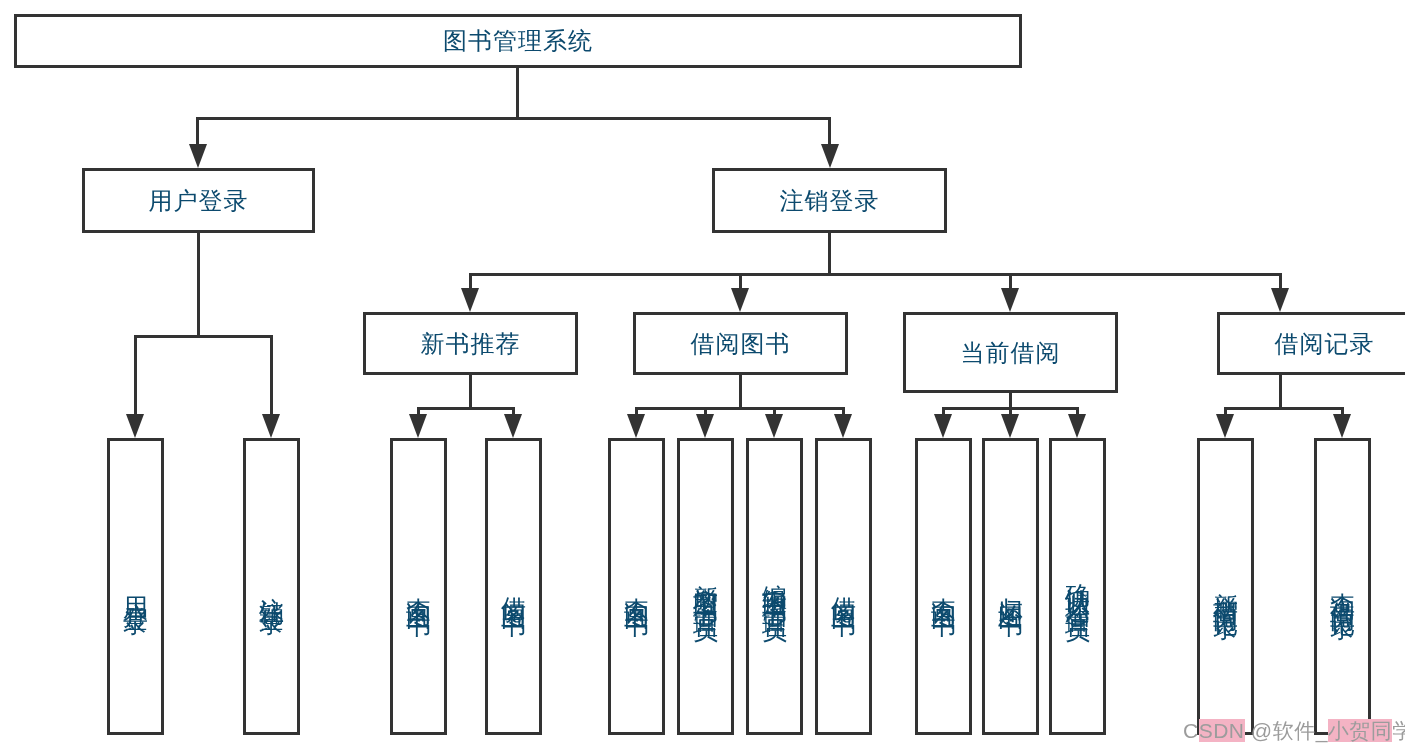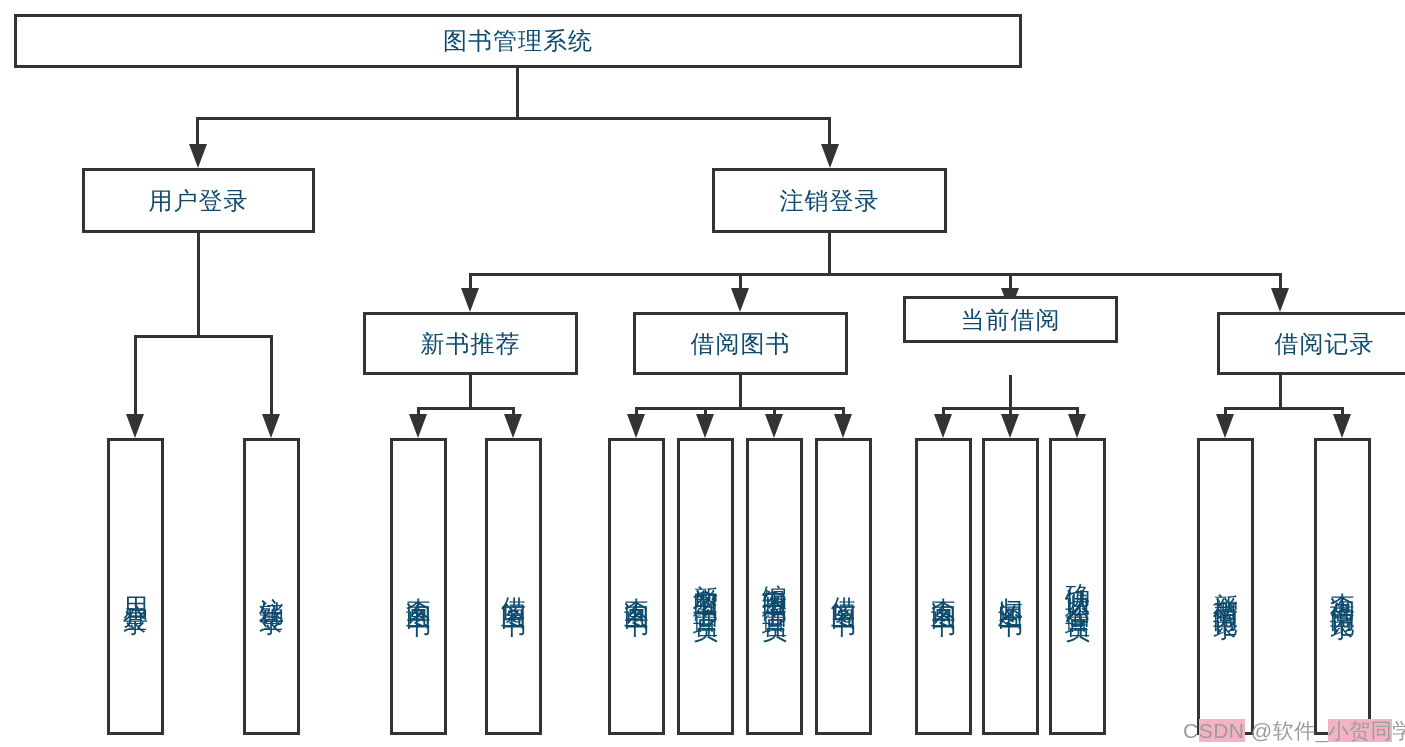--- a/index.html
+++ b/index.html
@@ -59,21 +59,21 @@
   <div class="ah" style="left:461px;top:288px"></div>
   <div class="v" style="left:739px;top:273px;height:22px"></div>
   <div class="ah" style="left:731px;top:288px"></div>
   <div class="v" style="left:1009px;top:273px;height:22px"></div>
   <div class="ah" style="left:1001px;top:288px"></div>
   <div class="v" style="left:1279px;top:273px;height:22px"></div>
   <div class="ah" style="left:1271px;top:288px"></div>
 
   <div class="box" style="left:363px;top:312px;width:215px;height:63px">新书推荐</div>
   <div class="box" style="left:633px;top:312px;width:215px;height:63px">借阅图书</div>
-  <div class="box" style="left:903px;top:296px;width:215px;height:47px">当前借阅</div>
+  <div class="box" style="left:903px;top:312px;width:215px;height:81px">当前借阅</div>
   <div class="box" style="left:1217px;top:312px;width:215px;height:63px">借阅记录</div>
 
   <div class="v" style="left:469px;top:375px;height:32px"></div>
   <div class="h" style="left:417px;top:407px;width:97px"></div>
   <div class="v" style="left:417px;top:407px;height:10px"></div>
   <div class="ah" style="left:409px;top:414px"></div>
   <div class="v" style="left:512px;top:407px;height:10px"></div>
   <div class="ah" style="left:504px;top:414px"></div>
 
   <div class="v" style="left:739px;top:375px;height:32px"></div>

